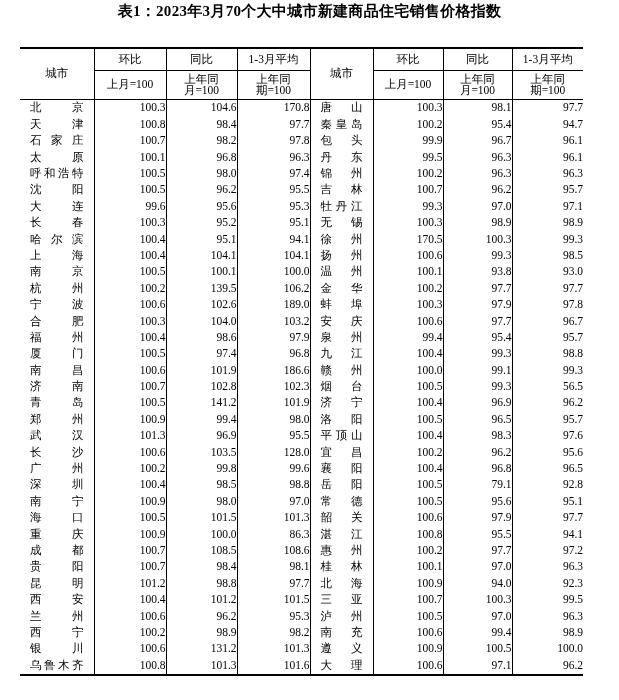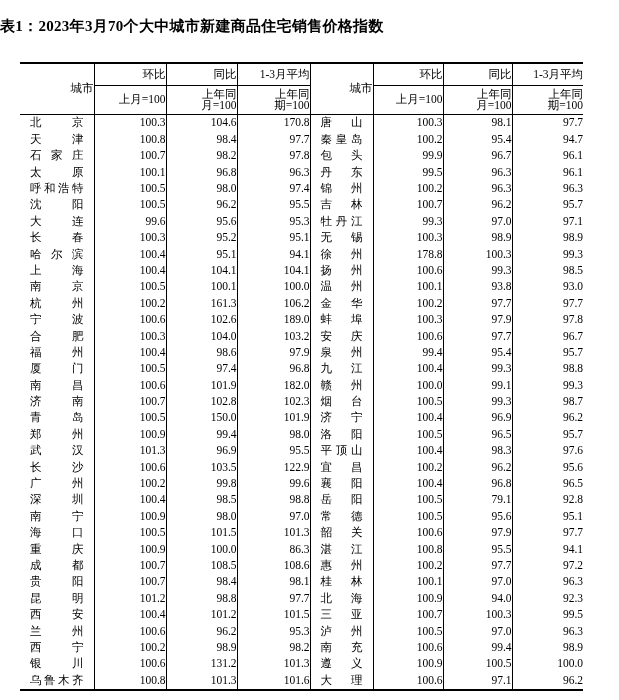--- a/index.html
+++ b/index.html
@@ -3,22 +3,22 @@
 <meta charset="utf-8">
 <style>
   html, body { margin: 0; padding: 0; background: #ffffff; }
   body {
     width: 619px; height: 700px;
     color: #000;
     font-family: "Liberation Serif", "DejaVu Serif", serif;
     overflow: hidden;
   }
   .title {
-    padding-top: 17px;
-    text-align: left;
+    padding-top: 2px;
+    text-align: center;
     font-weight: bold;
     font-size: 15px;
     letter-spacing: 0.3px;
     white-space: nowrap;
   }
   table.idx {
     border-collapse: collapse;
     table-layout: fixed;
     width: 563px;
     margin: 26px 0 0 20px;
@@ -28,21 +28,21 @@
   table.idx th, table.idx td {
     border-left: 1px solid #000;
     padding: 0;
     font-weight: normal;
     font-size: 11.5px;
     line-height: 1;
     overflow: hidden;
     white-space: nowrap;
   }
   thead { border-bottom: 1px solid #000; }
-  thead th { text-align: right; }
+  thead th { text-align: center; }
   thead th.first-col { border-left: none; }
   th.group-head { border-bottom: 1px solid #000; height: 21px; }
   th.sub-head { height: 28px; line-height: 1.15; margin-left: 32px; }
   th.city-head { vertical-align: middle; }
   tbody td { height: 16.4px; vertical-align: middle; }
   tbody td.first-col { border-left: none; }
   td.num { text-align: right; padding-right: 6px; }
   td.city .dist {
     display: flex;
     justify-content: space-between;
@@ -262,21 +262,21 @@
         </td>
         <td class="num">100.4</td>
         <td class="num">95.1</td>
         <td class="num">94.1</td>
         <td class="city">
           <span class="dist">
             <span>徐</span>
             <span>州</span>
           </span>
         </td>
-        <td class="num">178.8</td>
+        <td class="num">170.5</td>
         <td class="num">100.3</td>
         <td class="num">99.3</td>
       </tr>
       <tr>
         <td class="city first-col">
           <span class="dist">
             <span>上</span>
             <span>海</span>
           </span>
         </td>
@@ -314,21 +314,21 @@
         <td class="num">93.0</td>
       </tr>
       <tr>
         <td class="city first-col">
           <span class="dist">
             <span>杭</span>
             <span>州</span>
           </span>
         </td>
         <td class="num">100.2</td>
-        <td class="num">161.3</td>
+        <td class="num">139.5</td>
         <td class="num">106.2</td>
         <td class="city">
           <span class="dist">
             <span>金</span>
             <span>华</span>
           </span>
         </td>
         <td class="num">100.2</td>
         <td class="num">97.7</td>
         <td class="num">97.7</td>
@@ -415,21 +415,21 @@
       </tr>
       <tr>
         <td class="city first-col">
           <span class="dist">
             <span>南</span>
             <span>昌</span>
           </span>
         </td>
         <td class="num">100.6</td>
         <td class="num">101.9</td>
-        <td class="num">182.0</td>
+        <td class="num">186.6</td>
         <td class="city">
           <span class="dist">
             <span>赣</span>
             <span>州</span>
           </span>
         </td>
         <td class="num">100.0</td>
         <td class="num">99.1</td>
         <td class="num">99.3</td>
       </tr>
@@ -444,31 +444,31 @@
         <td class="num">102.8</td>
         <td class="num">102.3</td>
         <td class="city">
           <span class="dist">
             <span>烟</span>
             <span>台</span>
           </span>
         </td>
         <td class="num">100.5</td>
         <td class="num">99.3</td>
-        <td class="num">98.7</td>
+        <td class="num">56.5</td>
       </tr>
       <tr>
         <td class="city first-col">
           <span class="dist">
             <span>青</span>
             <span>岛</span>
           </span>
         </td>
         <td class="num">100.5</td>
-        <td class="num">150.0</td>
+        <td class="num">141.2</td>
         <td class="num">101.9</td>
         <td class="city">
           <span class="dist">
             <span>济</span>
             <span>宁</span>
           </span>
         </td>
         <td class="num">100.4</td>
         <td class="num">96.9</td>
         <td class="num">96.2</td>
@@ -516,21 +516,21 @@
       </tr>
       <tr>
         <td class="city first-col">
           <span class="dist">
             <span>长</span>
             <span>沙</span>
           </span>
         </td>
         <td class="num">100.6</td>
         <td class="num">103.5</td>
-        <td class="num">122.9</td>
+        <td class="num">128.0</td>
         <td class="city">
           <span class="dist">
             <span>宜</span>
             <span>昌</span>
           </span>
         </td>
         <td class="num">100.2</td>
         <td class="num">96.2</td>
         <td class="num">95.6</td>
       </tr>

